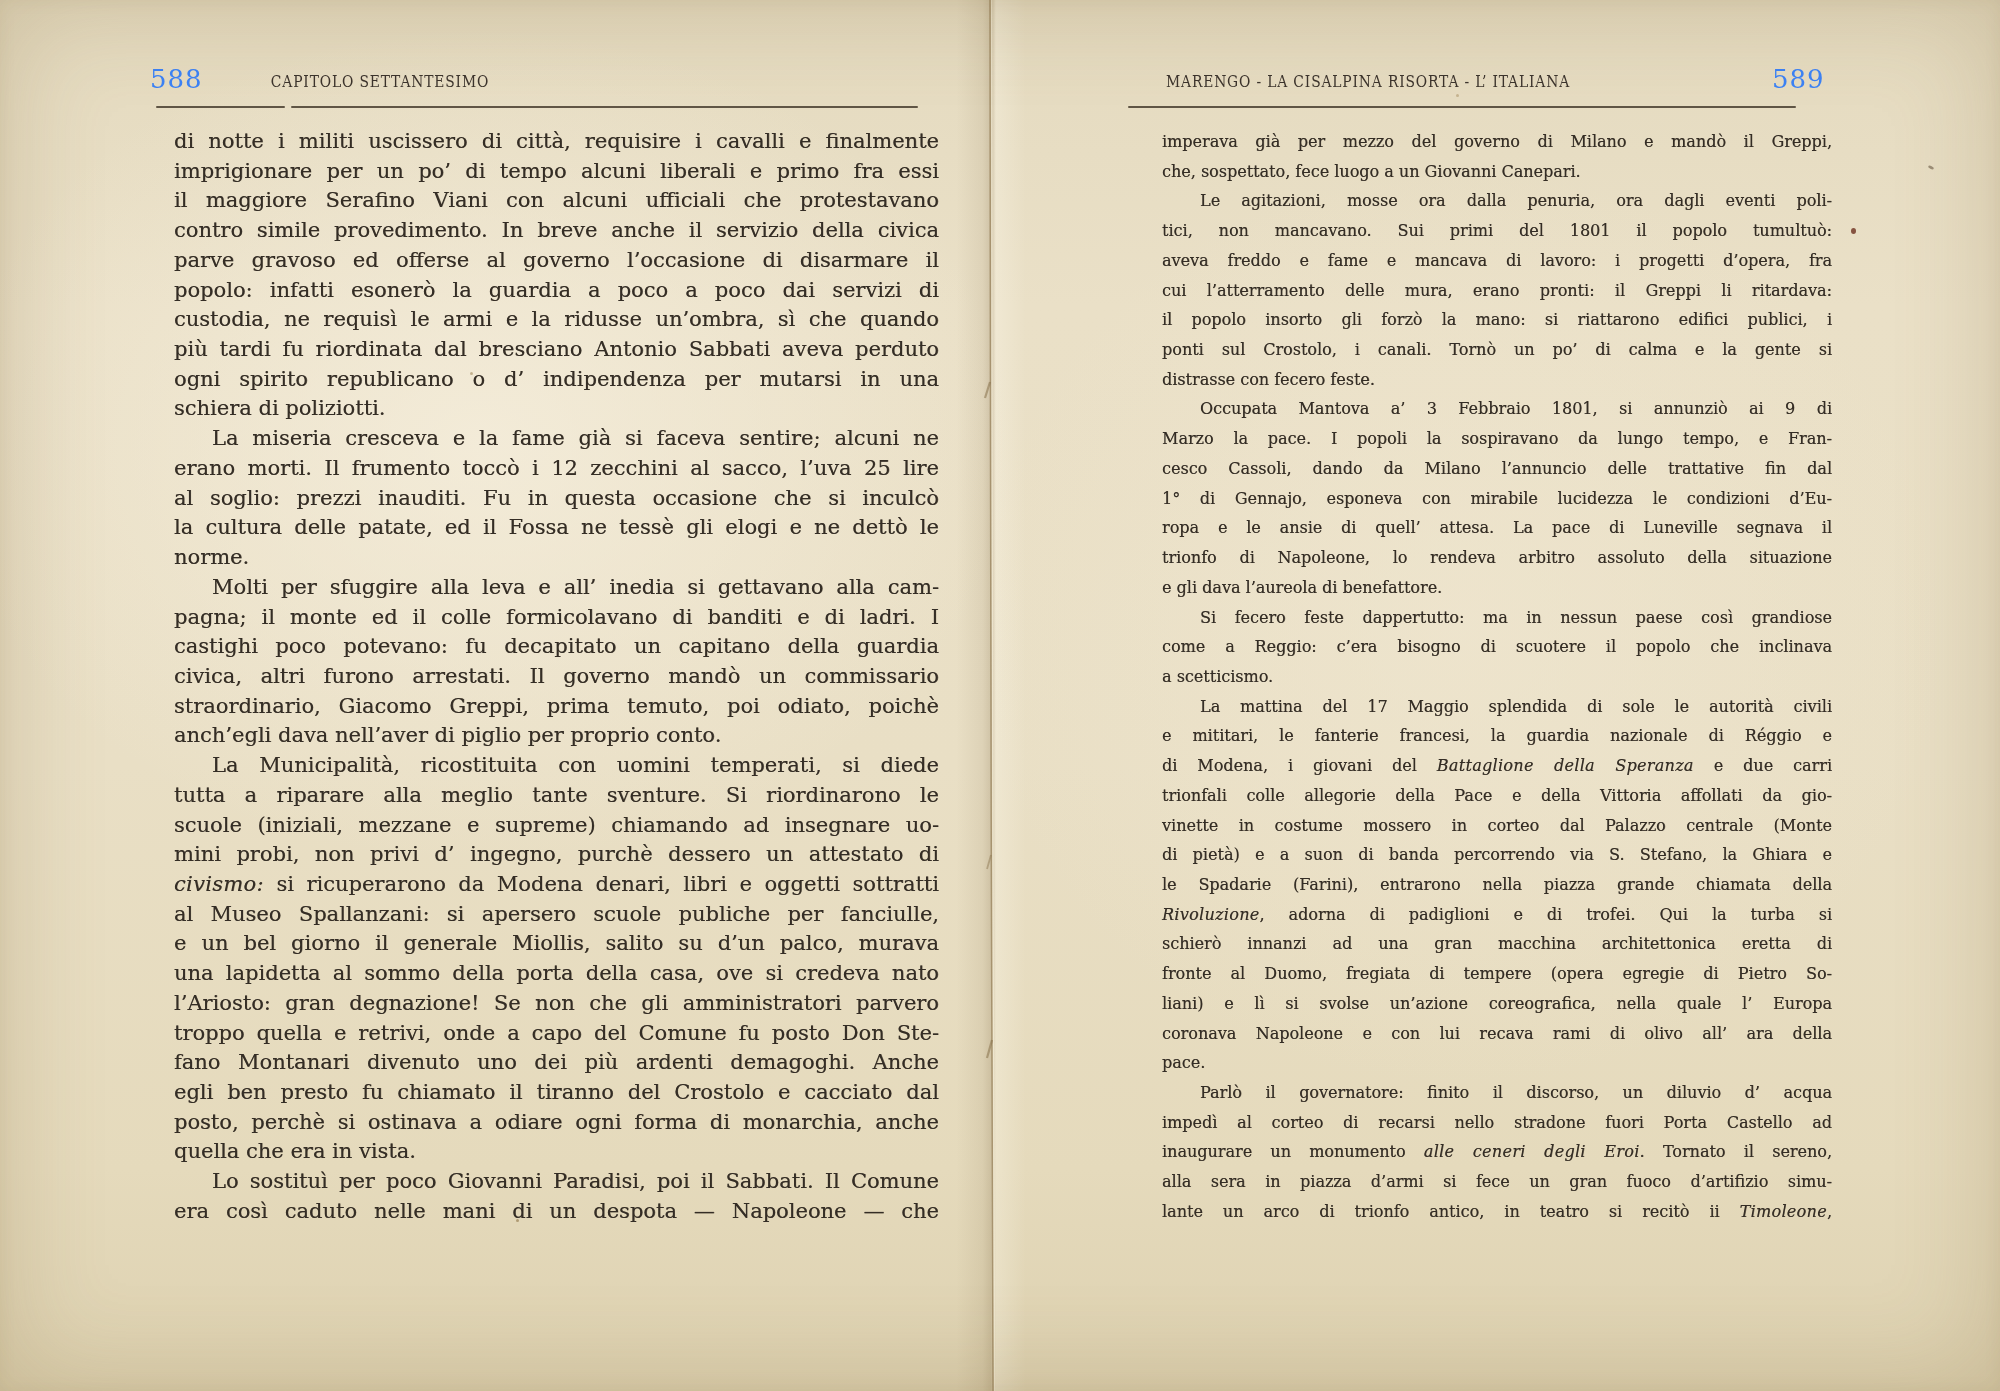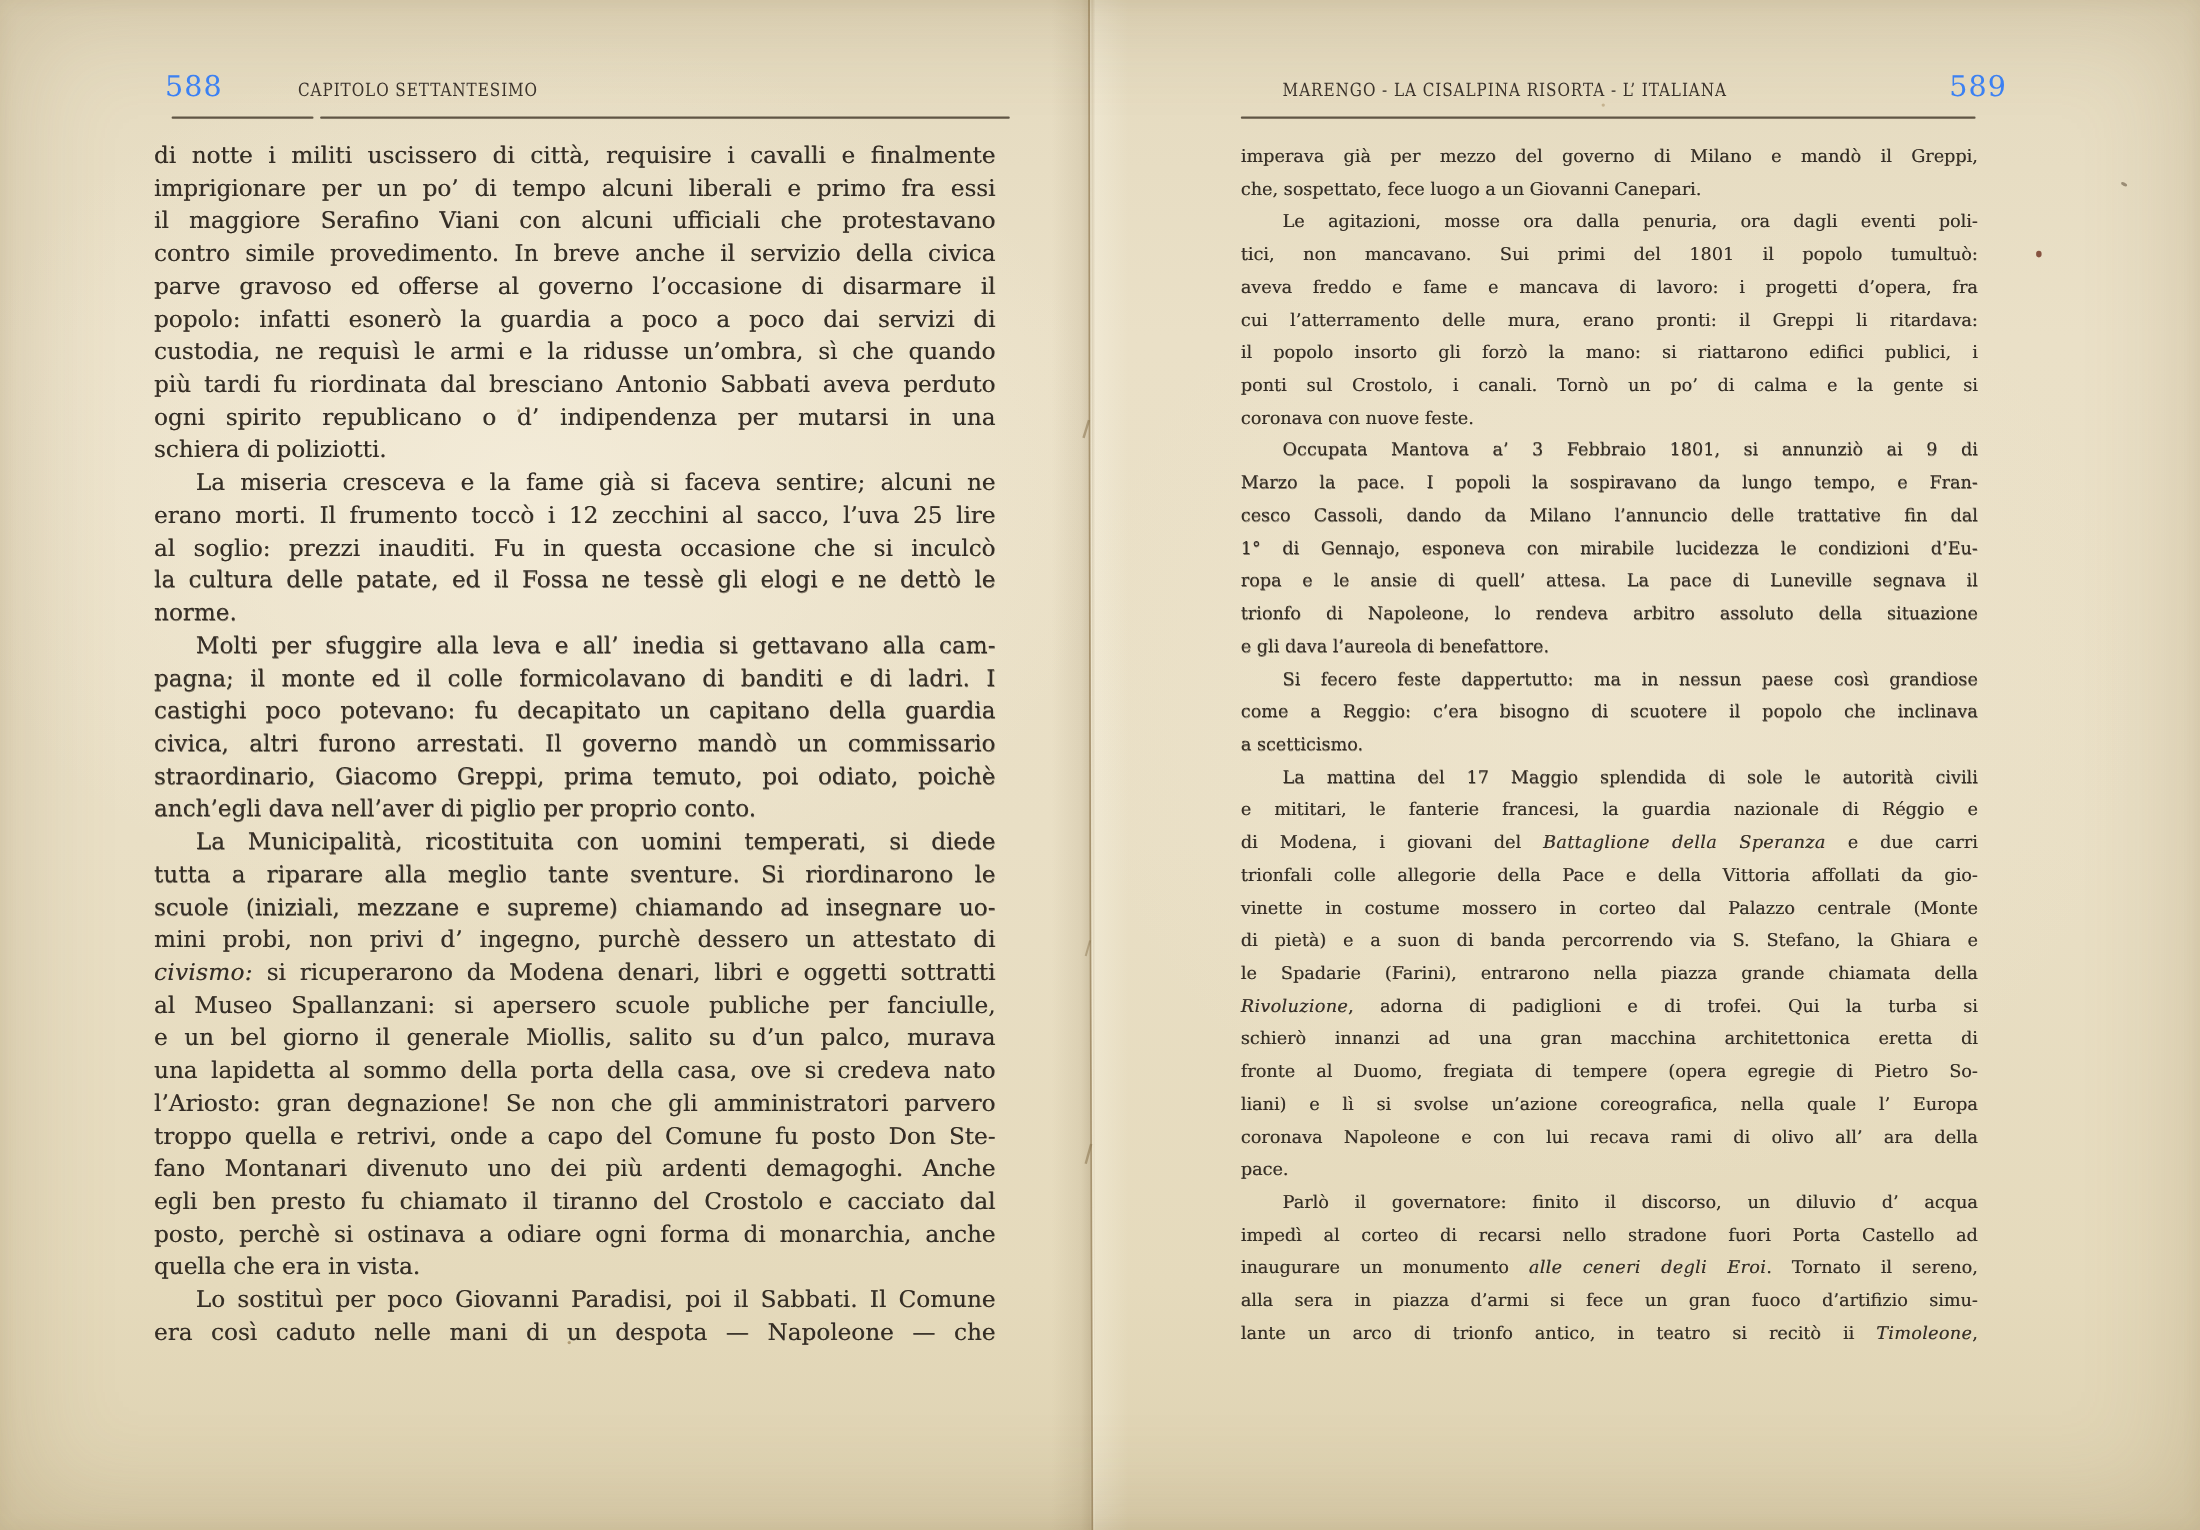--- a/index.html
+++ b/index.html
@@ -17,21 +17,21 @@
   .fold-band{position:absolute;top:0;left:956px;width:70px;height:1391px;pointer-events:none;
     background:linear-gradient(90deg,rgba(118,96,58,0) 0%,rgba(118,96,58,.10) 38%,rgba(118,96,58,.22) 50%,rgba(255,252,240,.28) 57%,rgba(118,96,58,0) 100%);}
   svg.foldline{position:absolute;top:0;left:0;pointer-events:none;}
   .speck{position:absolute;border-radius:50%;pointer-events:none;}
 
   .pagenum{position:absolute;font-size:26px;letter-spacing:1px;color:#3b82f6;}
   .running{position:absolute;font-size:16.5px;letter-spacing:1px;color:#3b332c;white-space:nowrap;
     transform:translateX(-50%) scaleX(.84);transform-origin:center;}
   .rule{position:absolute;height:2px;background:#4c4233;opacity:.88;border-radius:1px;}
 
-  .text-col{position:absolute;text-rendering:optimizeLegibility;}
+  .text-col{position:absolute;text-rendering:optimizeLegibility;margin-left:34px;}
   .text-left{left:140px;top:127px;width:765px;font-size:21px;}
   .text-right{left:1128px;top:127px;width:670px;font-size:16px;}
   .para{margin:0;padding:0;}
   .line{
     height:29.72px;line-height:29.72px;
     text-align:justify;text-align-last:justify;
     white-space:nowrap;
     color:#342d25;
     text-shadow:0.3px 0.3px 0.4px rgba(46,37,27,.55);
   }
@@ -109,21 +109,21 @@
           <div class="line">imperava già per mezzo del governo di Milano e mandò il Greppi,</div>
           <div class="line end">che, sospettato, fece luogo a un Giovanni Canepari.</div>
         </div>
         <div class="para">
           <div class="line indent">Le agitazioni, mosse ora dalla penuria, ora dagli eventi poli-</div>
           <div class="line">tici, non mancavano. Sui primi del 1801 il popolo tumultuò:</div>
           <div class="line">aveva freddo e fame e mancava di lavoro: i progetti d’opera, fra</div>
           <div class="line">cui l’atterramento delle mura, erano pronti: il Greppi li ritardava:</div>
           <div class="line">il popolo insorto gli forzò la mano: si riattarono edifici publici, i</div>
           <div class="line">ponti sul Crostolo, i canali. Tornò un po’ di calma e la gente si</div>
-          <div class="line end">coronava con nuove feste.</div>
+          <div class="line end">distrasse con fecero feste.</div>
         </div>
         <div class="para">
           <div class="line indent">Occupata Mantova a’ 3 Febbraio 1801, si annunziò ai 9 di</div>
           <div class="line">Marzo la pace. I popoli la sospiravano da lungo tempo, e Fran-</div>
           <div class="line">cesco Cassoli, dando da Milano l’annuncio delle trattative fin dal</div>
           <div class="line">1° di Gennajo, esponeva con mirabile lucidezza le condizioni d’Eu-</div>
           <div class="line">ropa e le ansie di quell’ attesa. La pace di Luneville segnava il</div>
           <div class="line">trionfo di Napoleone, lo rendeva arbitro assoluto della situazione</div>
           <div class="line end">e gli dava l’aureola di benefattore.</div>
         </div>

